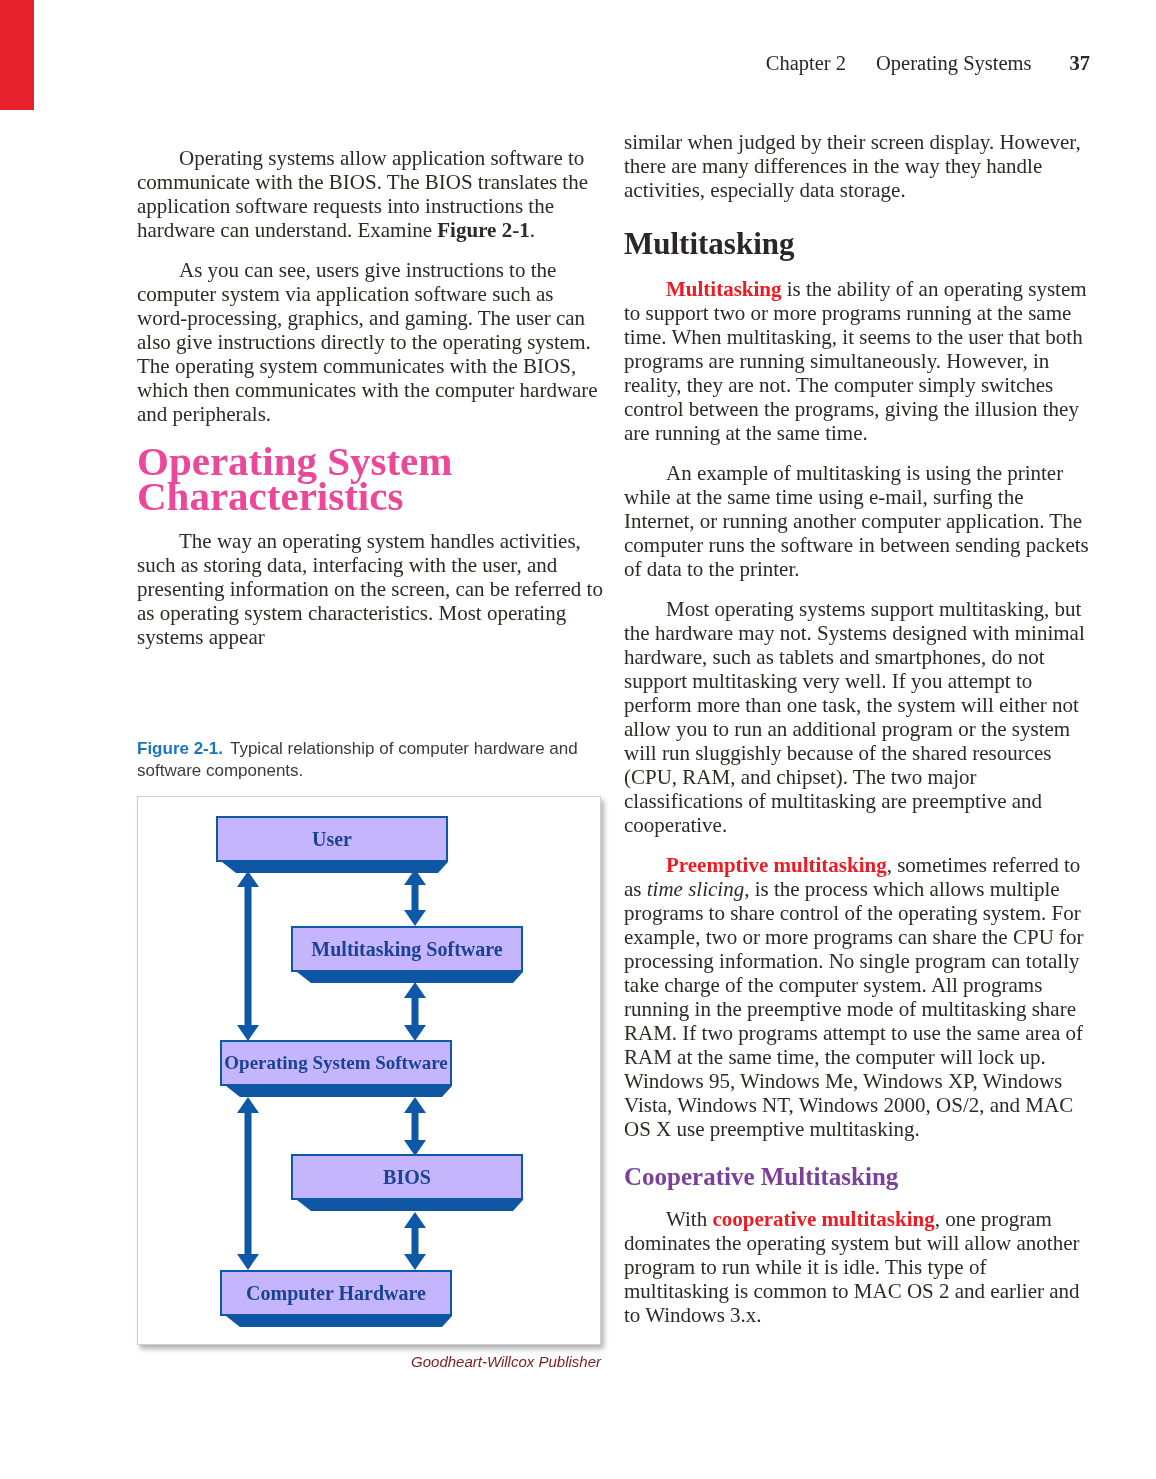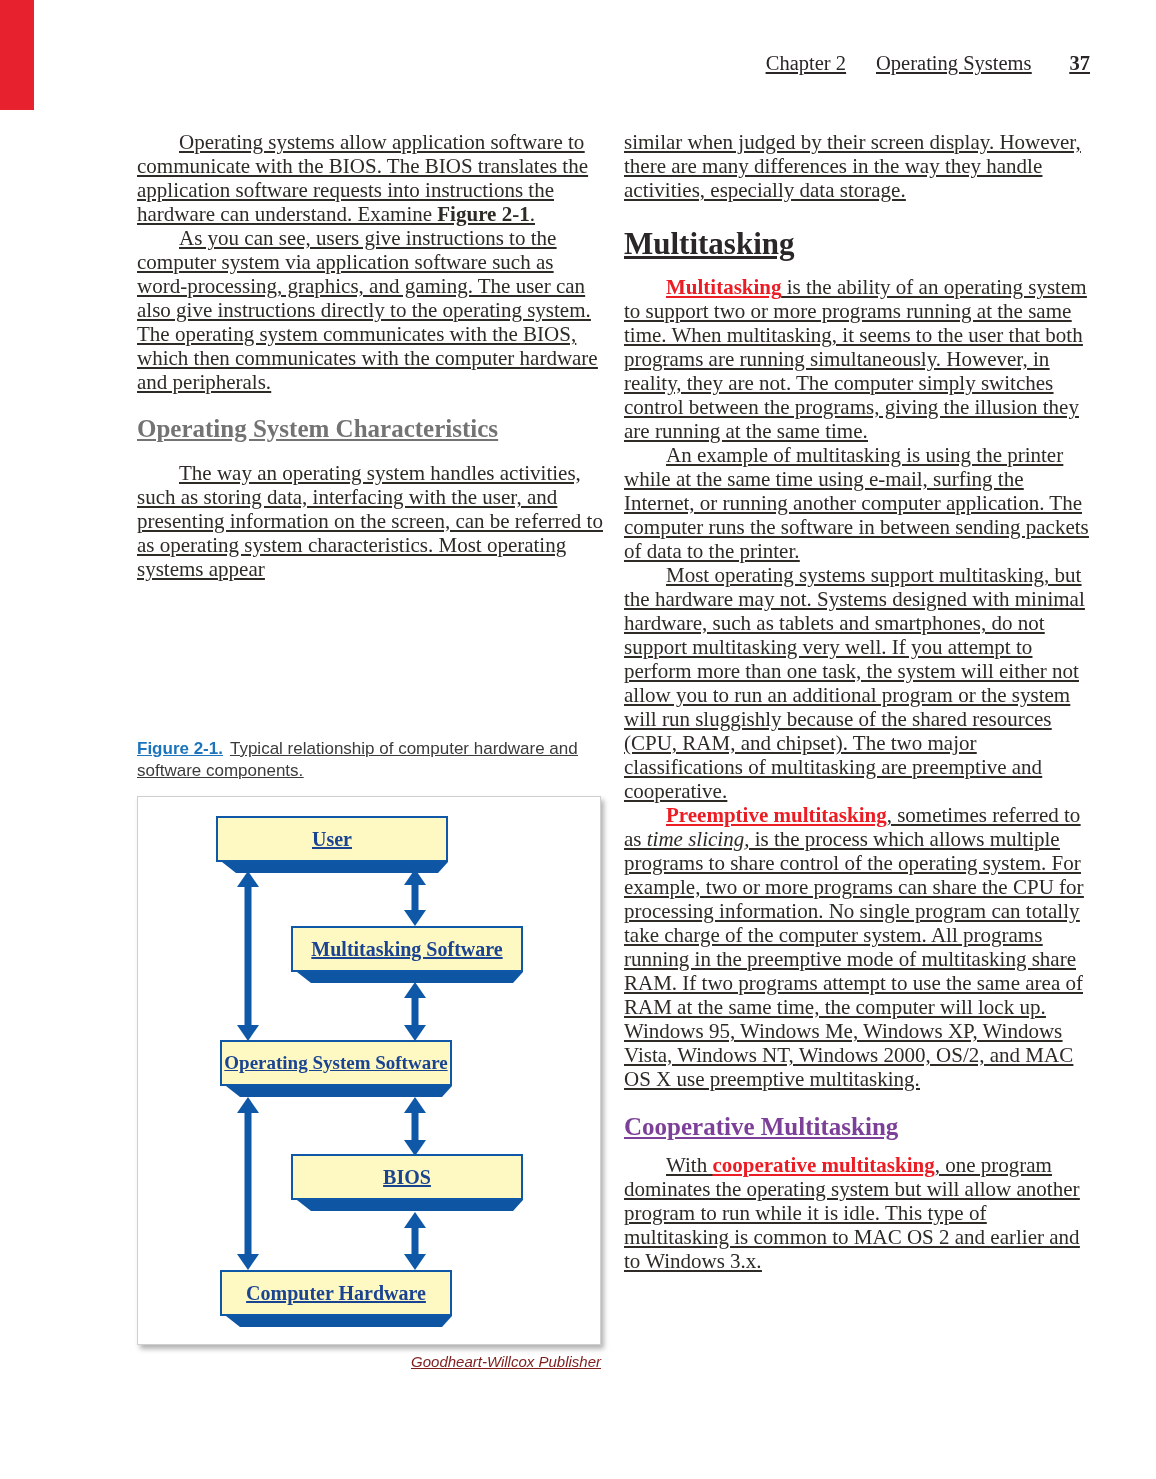--- a/index.html
+++ b/index.html
@@ -1,15 +1,15 @@
 <!DOCTYPE html>
 <html><head>
 <meta charset="utf-8">
 <style>
-  * { margin: 0; padding: 0; box-sizing: border-box; text-decoration: underline; }
+  * { margin: 0; padding: 0; box-sizing: border-box; }
   html, body { background: #ffffff; }
   .page {
     position: relative;
     width: 1156px;
     height: 1479px;
     background: #ffffff;
     font-family: "Liberation Serif", serif;
     color: #2e2a26;
     overflow: hidden;
   }
@@ -40,29 +40,29 @@
     position: absolute;
     top: 130px;
     width: 466px;
     font-size: 21px;
     line-height: 24px;
   }
   .col-left  { left: 137px; }
   .col-right { left: 624px; width: 468px; }
 
   p.body { text-align: left; }
-  p.indent { text-indent: 2em; }
+  p.indent { text-indent: 2em; margin-top: 16px; }
 
   .kw-red { color: #ec1c24; font-weight: bold; }
   .b { font-weight: bold; }
   .it { font-style: italic; }
 
   h1.sect {
-    color: #737373;
-    font-size: 25px;
+    color: #ec4899;
+    font-size: 41px;
     line-height: 34.5px;
     font-weight: bold;
     margin-top: 18px;
     margin-bottom: 14px;
   }
   h2.sect {
     color: #2b2728;
     font-size: 31px;
     line-height: 34px;
     font-weight: bold;
@@ -100,21 +100,21 @@
   .fig-panel {
     position: relative;
     width: 464px;
     height: 549px;
     background: #ffffff;
     border: 1px solid #cfcfcf;
     box-shadow: 3px 4px 5px rgba(0,0,0,0.30);
   }
   .dbox {
     position: absolute;
-    background: #fef9c3;
+    background: #c4b5fd;
     border: 2px solid #0f58a8;
     width: 232px;
     height: 46px;
     display: flex;
     align-items: center;
     justify-content: center;
     font-weight: bold;
     font-size: 20px;
     color: #1a4392;
     white-space: nowrap;

